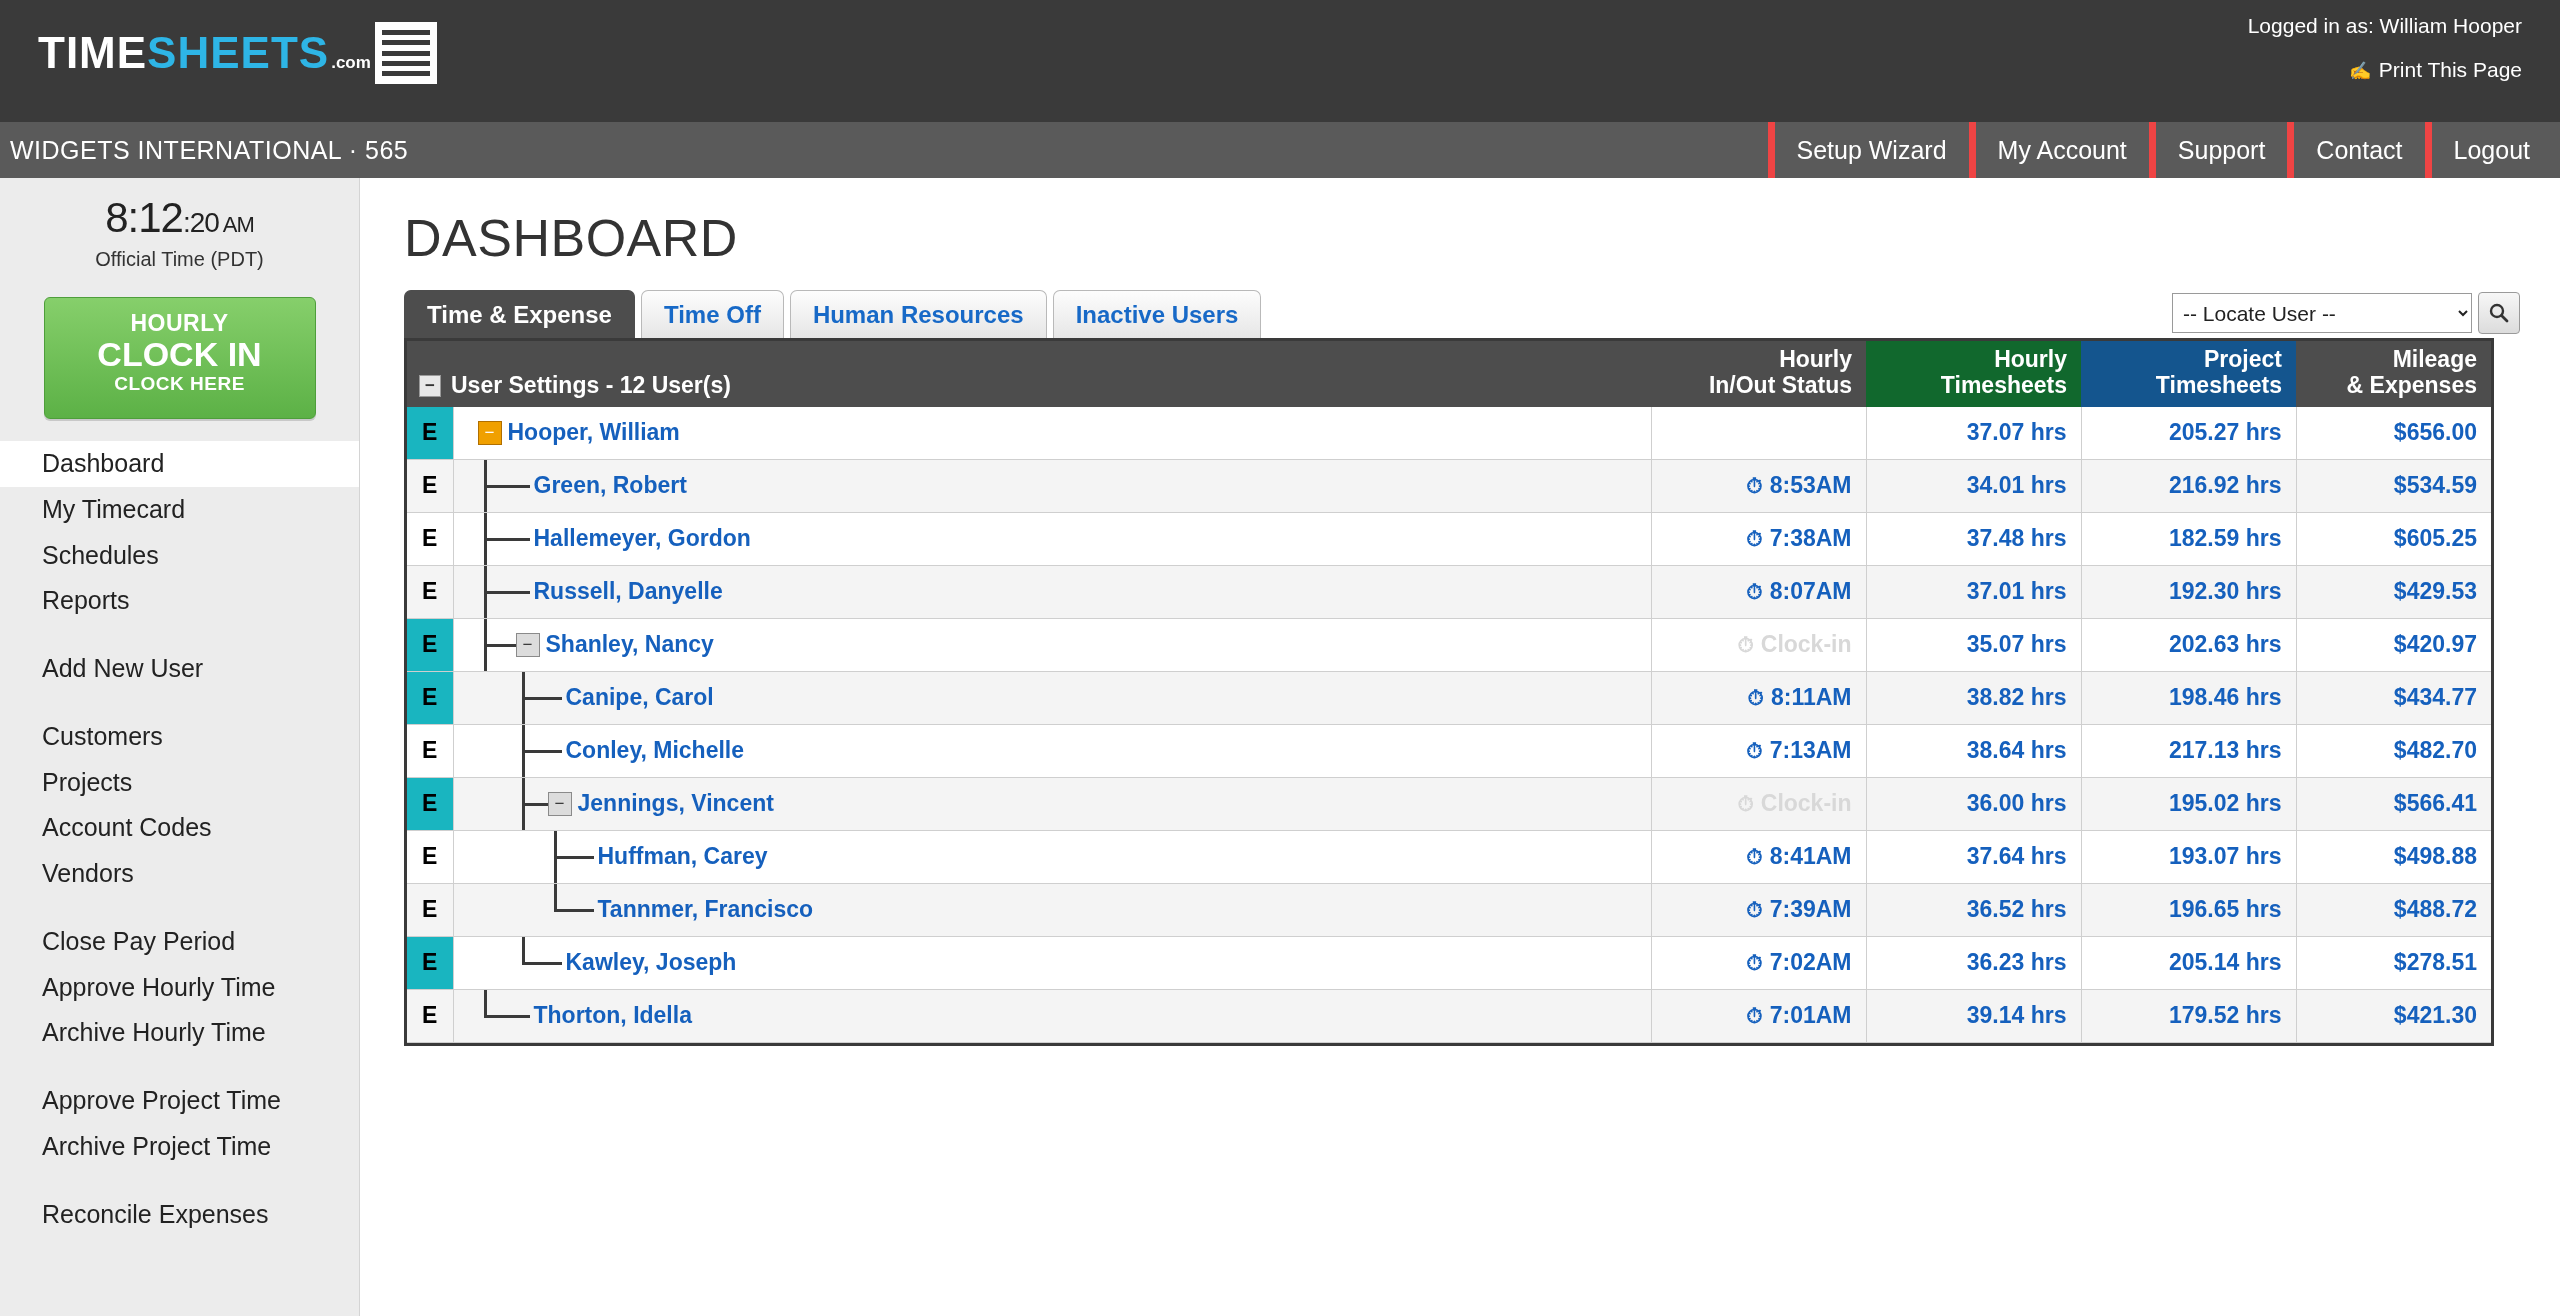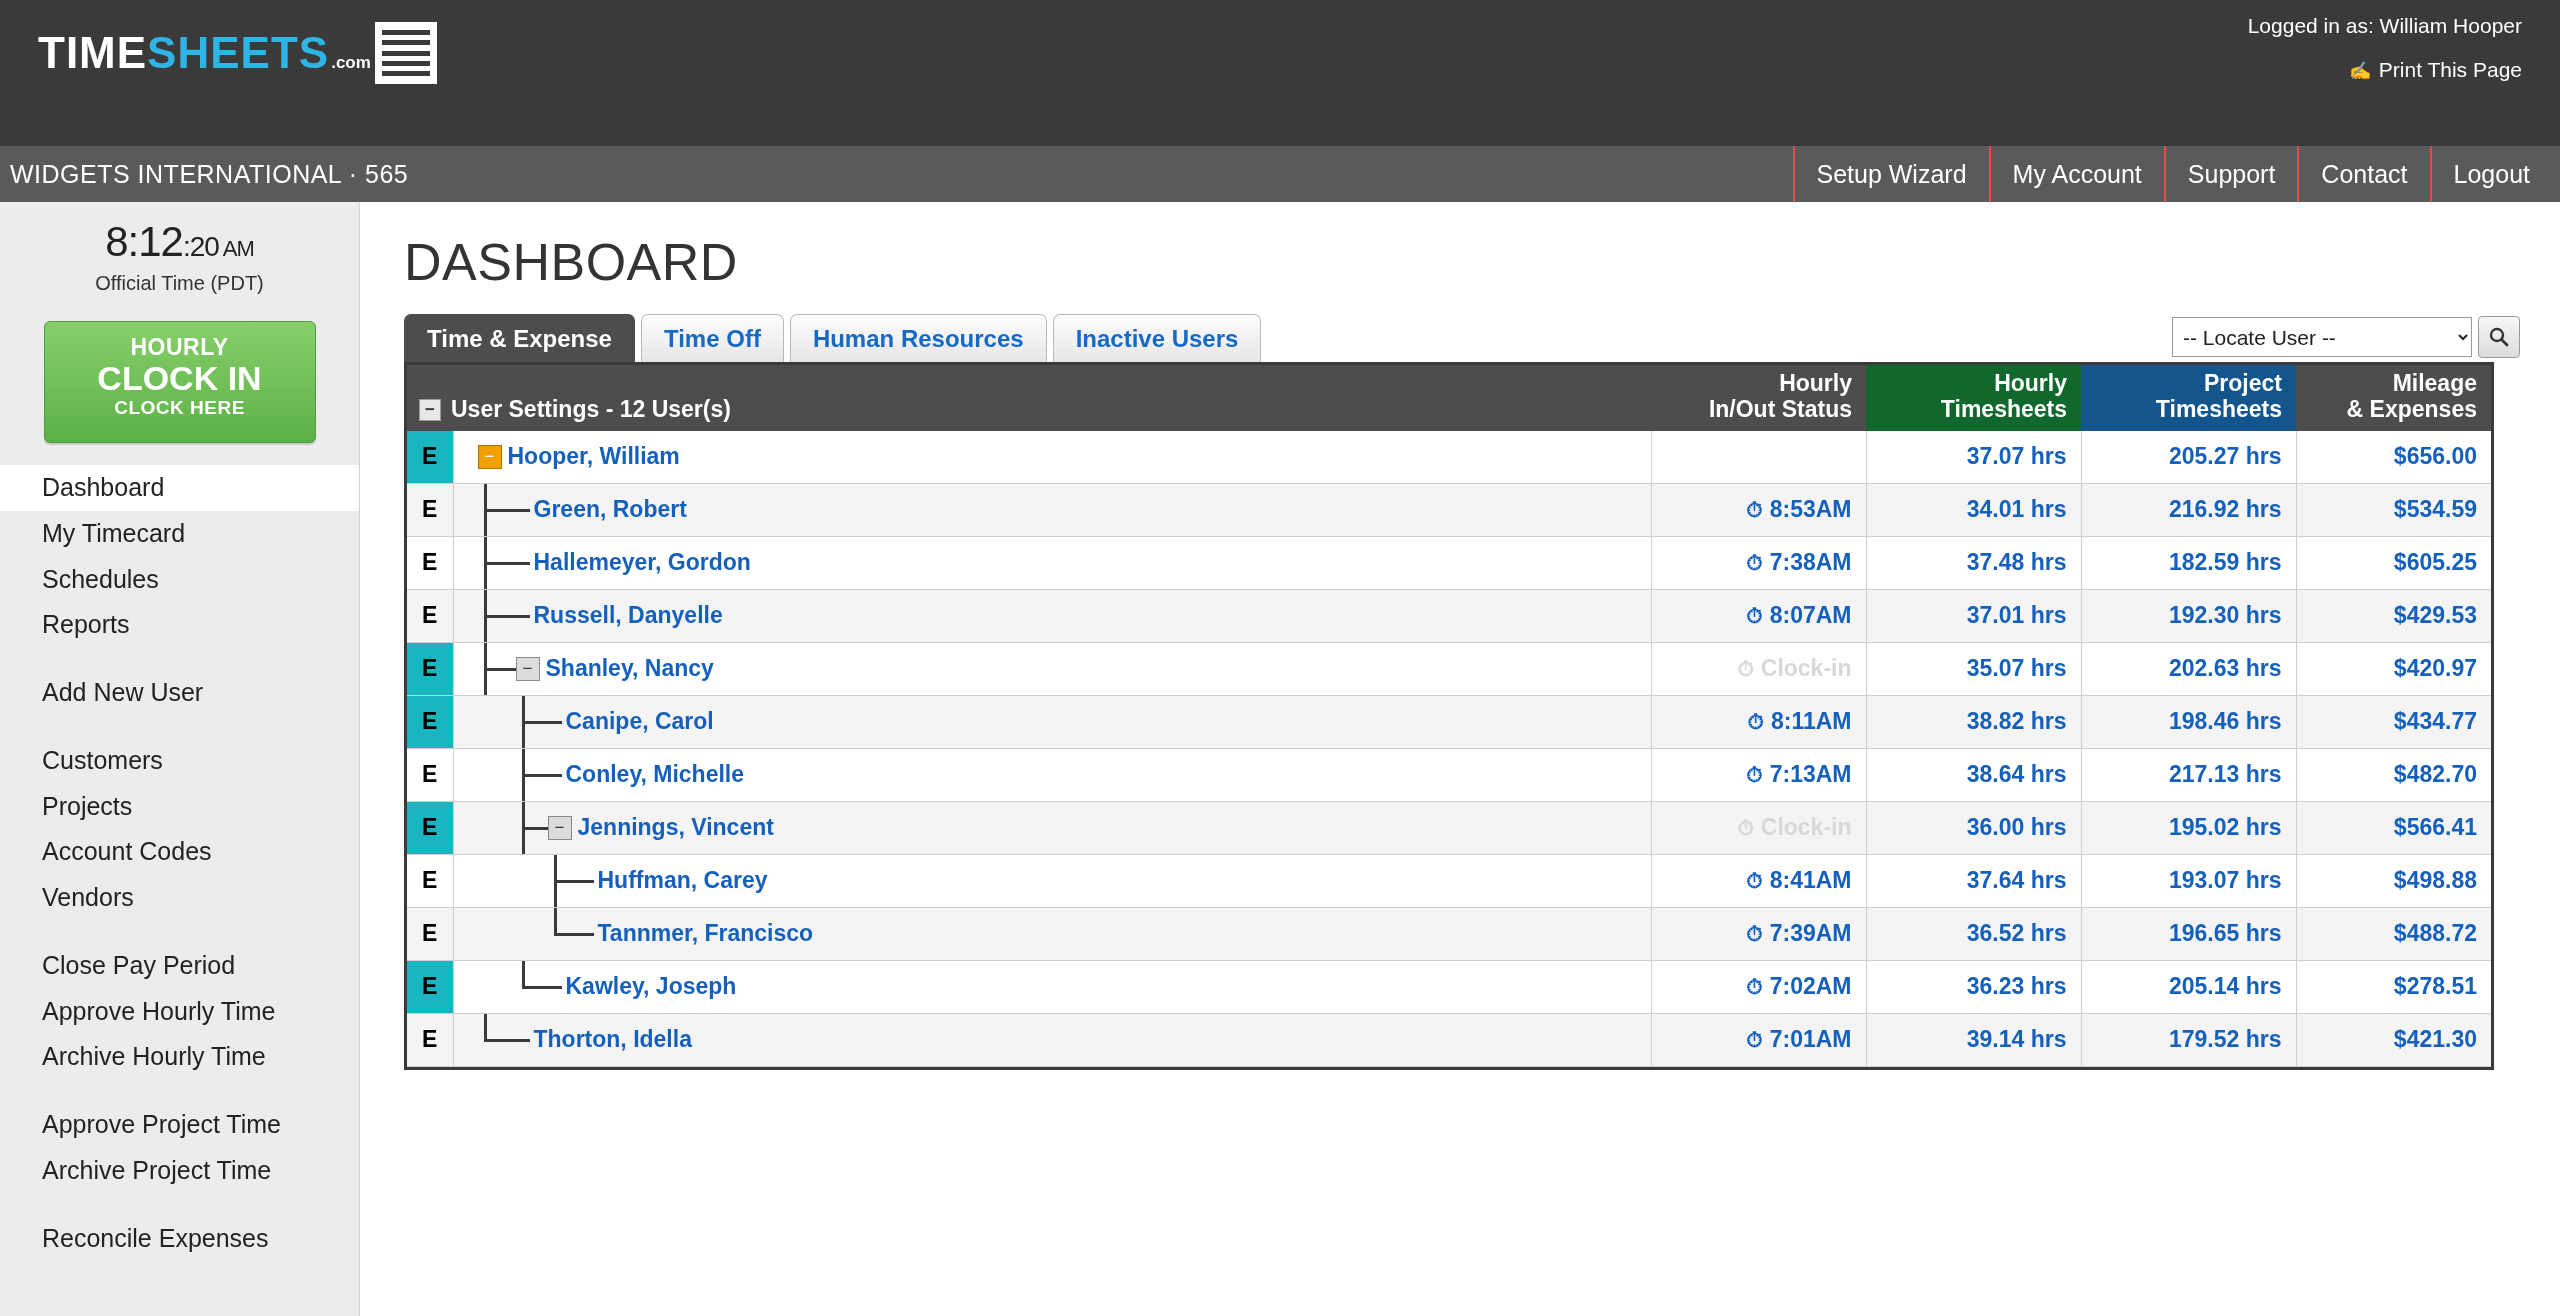--- a/index.html
+++ b/index.html
@@ -6,21 +6,21 @@
   html, body {
     margin: 0; padding: 0;
     width: 2560px; height: 1316px;
     background: #ffffff;
     font-family: "Liberation Sans", sans-serif;
     overflow: hidden;
   }
   
   .topbar {
     position: relative;
-    height: 146px;
+    height: 122px;
     background: #3a3a3a;
     color: #fff;
   }
   .logo {
     position: absolute;
     left: 38px; top: 22px;
     display: flex; align-items: center;
   }
   .logo-text {
     font-size: 44px;
@@ -84,21 +84,21 @@
     right: 0; top: 0;
     height: 56px;
     display: flex;
   }
   .mainnav a {
     color: #fff;
     text-decoration: none;
     font-size: 25px;
     padding: 0 22px;
     display: flex; align-items: center;
-    border-left: 2px solid #ef4444;
+    border-left: 7px solid #ef4444;
     cursor: pointer;
   }
   .mainnav a:last-child { padding-right: 30px; }
 
   
   .page {
     display: flex;
     height: calc(1316px - 122px - 56px);
   }
   .sidebar {

